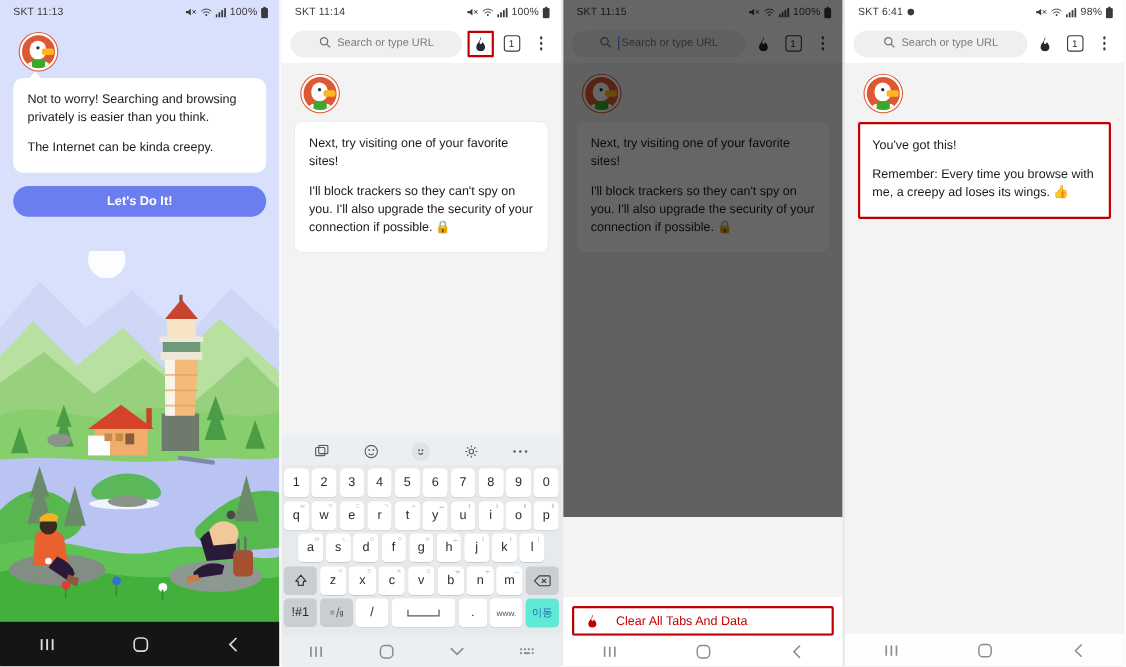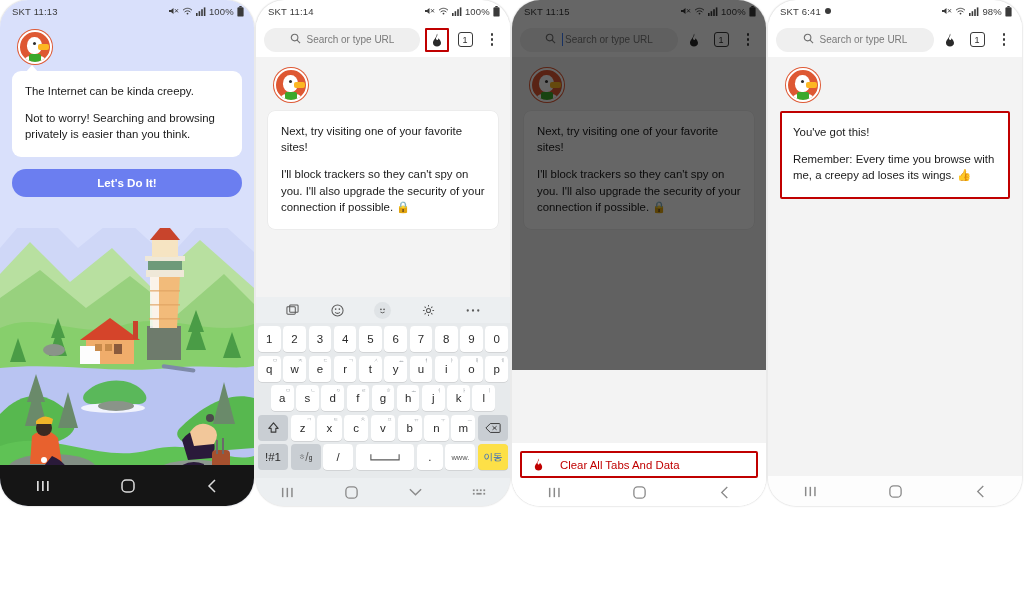--- a/index.html
+++ b/index.html
@@ -11,26 +11,25 @@
   }
   .sheet {
     position: relative;
     width: 1024px; height: 606px;
     display: flex;
     gap: 2px;
     background: #ffffff;
   }
   .phone {
     position: relative;
-    width: 254px; height: 506px;
+    width: 254px; height: 606px;
     overflow: hidden;
     background: #fff;
     flex: 0 0 254px;
     box-shadow: 0 0 2px rgba(0,0,0,0.28);
-    border-radius: 28px;
   }
   .phone.p1 { margin-left: 0; }
 
   
   .statusbar {
     height: 22px;
     display: flex; align-items: center; justify-content: space-between;
     padding: 0 10px 0 12px;
     font-size: 9.5px;
     letter-spacing: 0.2px;
@@ -219,21 +218,21 @@
     font-size: 11.5px; color: #2b2b2b;
     position: relative;
     box-shadow: 0 0.5px 0.6px rgba(0,0,0,0.18);
     cursor: pointer;
   }
   .key .sup {
     position: absolute; top: 1.5px; right: 3px;
     font-size: 5.2px; color: #9aa0a6;
   }
   .key.mod { background: #c9ced3; box-shadow: none; }
-  .key.go { background: #fde047; color: #2c63c8; font-size: 9.5px; }
+  .key.go { background: #5eead4; color: #2c63c8; font-size: 9.5px; }
   .key.www { font-size: 7.5px; color: #555; }
   .key.space { flex: 4 1 0; }
   .kb-row.r3 { padding: 0 13px; }
   .kb-row.r4 .key.mod { flex: 0 0 30px; }
   .kb-row.r5 .key { flex: 0 0 30px; }
   .kb-row.r5 .key.space { flex: 1 1 auto; }
   .kb-row.r5 .key.dot { flex: 0 0 26px; }
   .frackey { display:flex; align-items:center; gap:0px; }
   .frackey .num { font-size: 6.5px; }
   .frackey .slash { font-size: 12px; color:#666; }
@@ -284,22 +283,22 @@
 
       <div class="p1-top">
         <div class="ddg-logo">
           <span class="duck-head"></span>
             <span class="duck-eye"></span>
             <span class="duck-bill"></span>
           <span class="duck-body"></span>
             <span class="duck-bow"></span>
         </div>
         <div class="bubble tail">
+          <p>Not to worry! Searching and browsing privately is easier than you think.</p>
           <p>The Internet can be kinda creepy.</p>
-          <p>Not to worry! Searching and browsing privately is easier than you think.</p>
         </div>
       </div>
       <button class="cta-btn">Let's Do It!</button>
 
       <div class="illus">
         <svg viewBox="0 0 254 337" preserveAspectRatio="xMidYMid slice">
           <rect width="254" height="337" fill="#d9e0fb"></rect>
           <circle cx="97" cy="8" r="17" fill="#ffffff" opacity="0.92"></circle>
           <path d="M0 70 L36 28 L78 70 L120 36 L168 80 L210 34 L254 74 L254 130 L0 130Z" fill="#cfd7f7"></path>
           <path d="M0 96 L30 64 L70 104 L112 70 L150 108 L200 62 L254 110 L254 160 L0 160Z" fill="#b8e0a0"></path>

